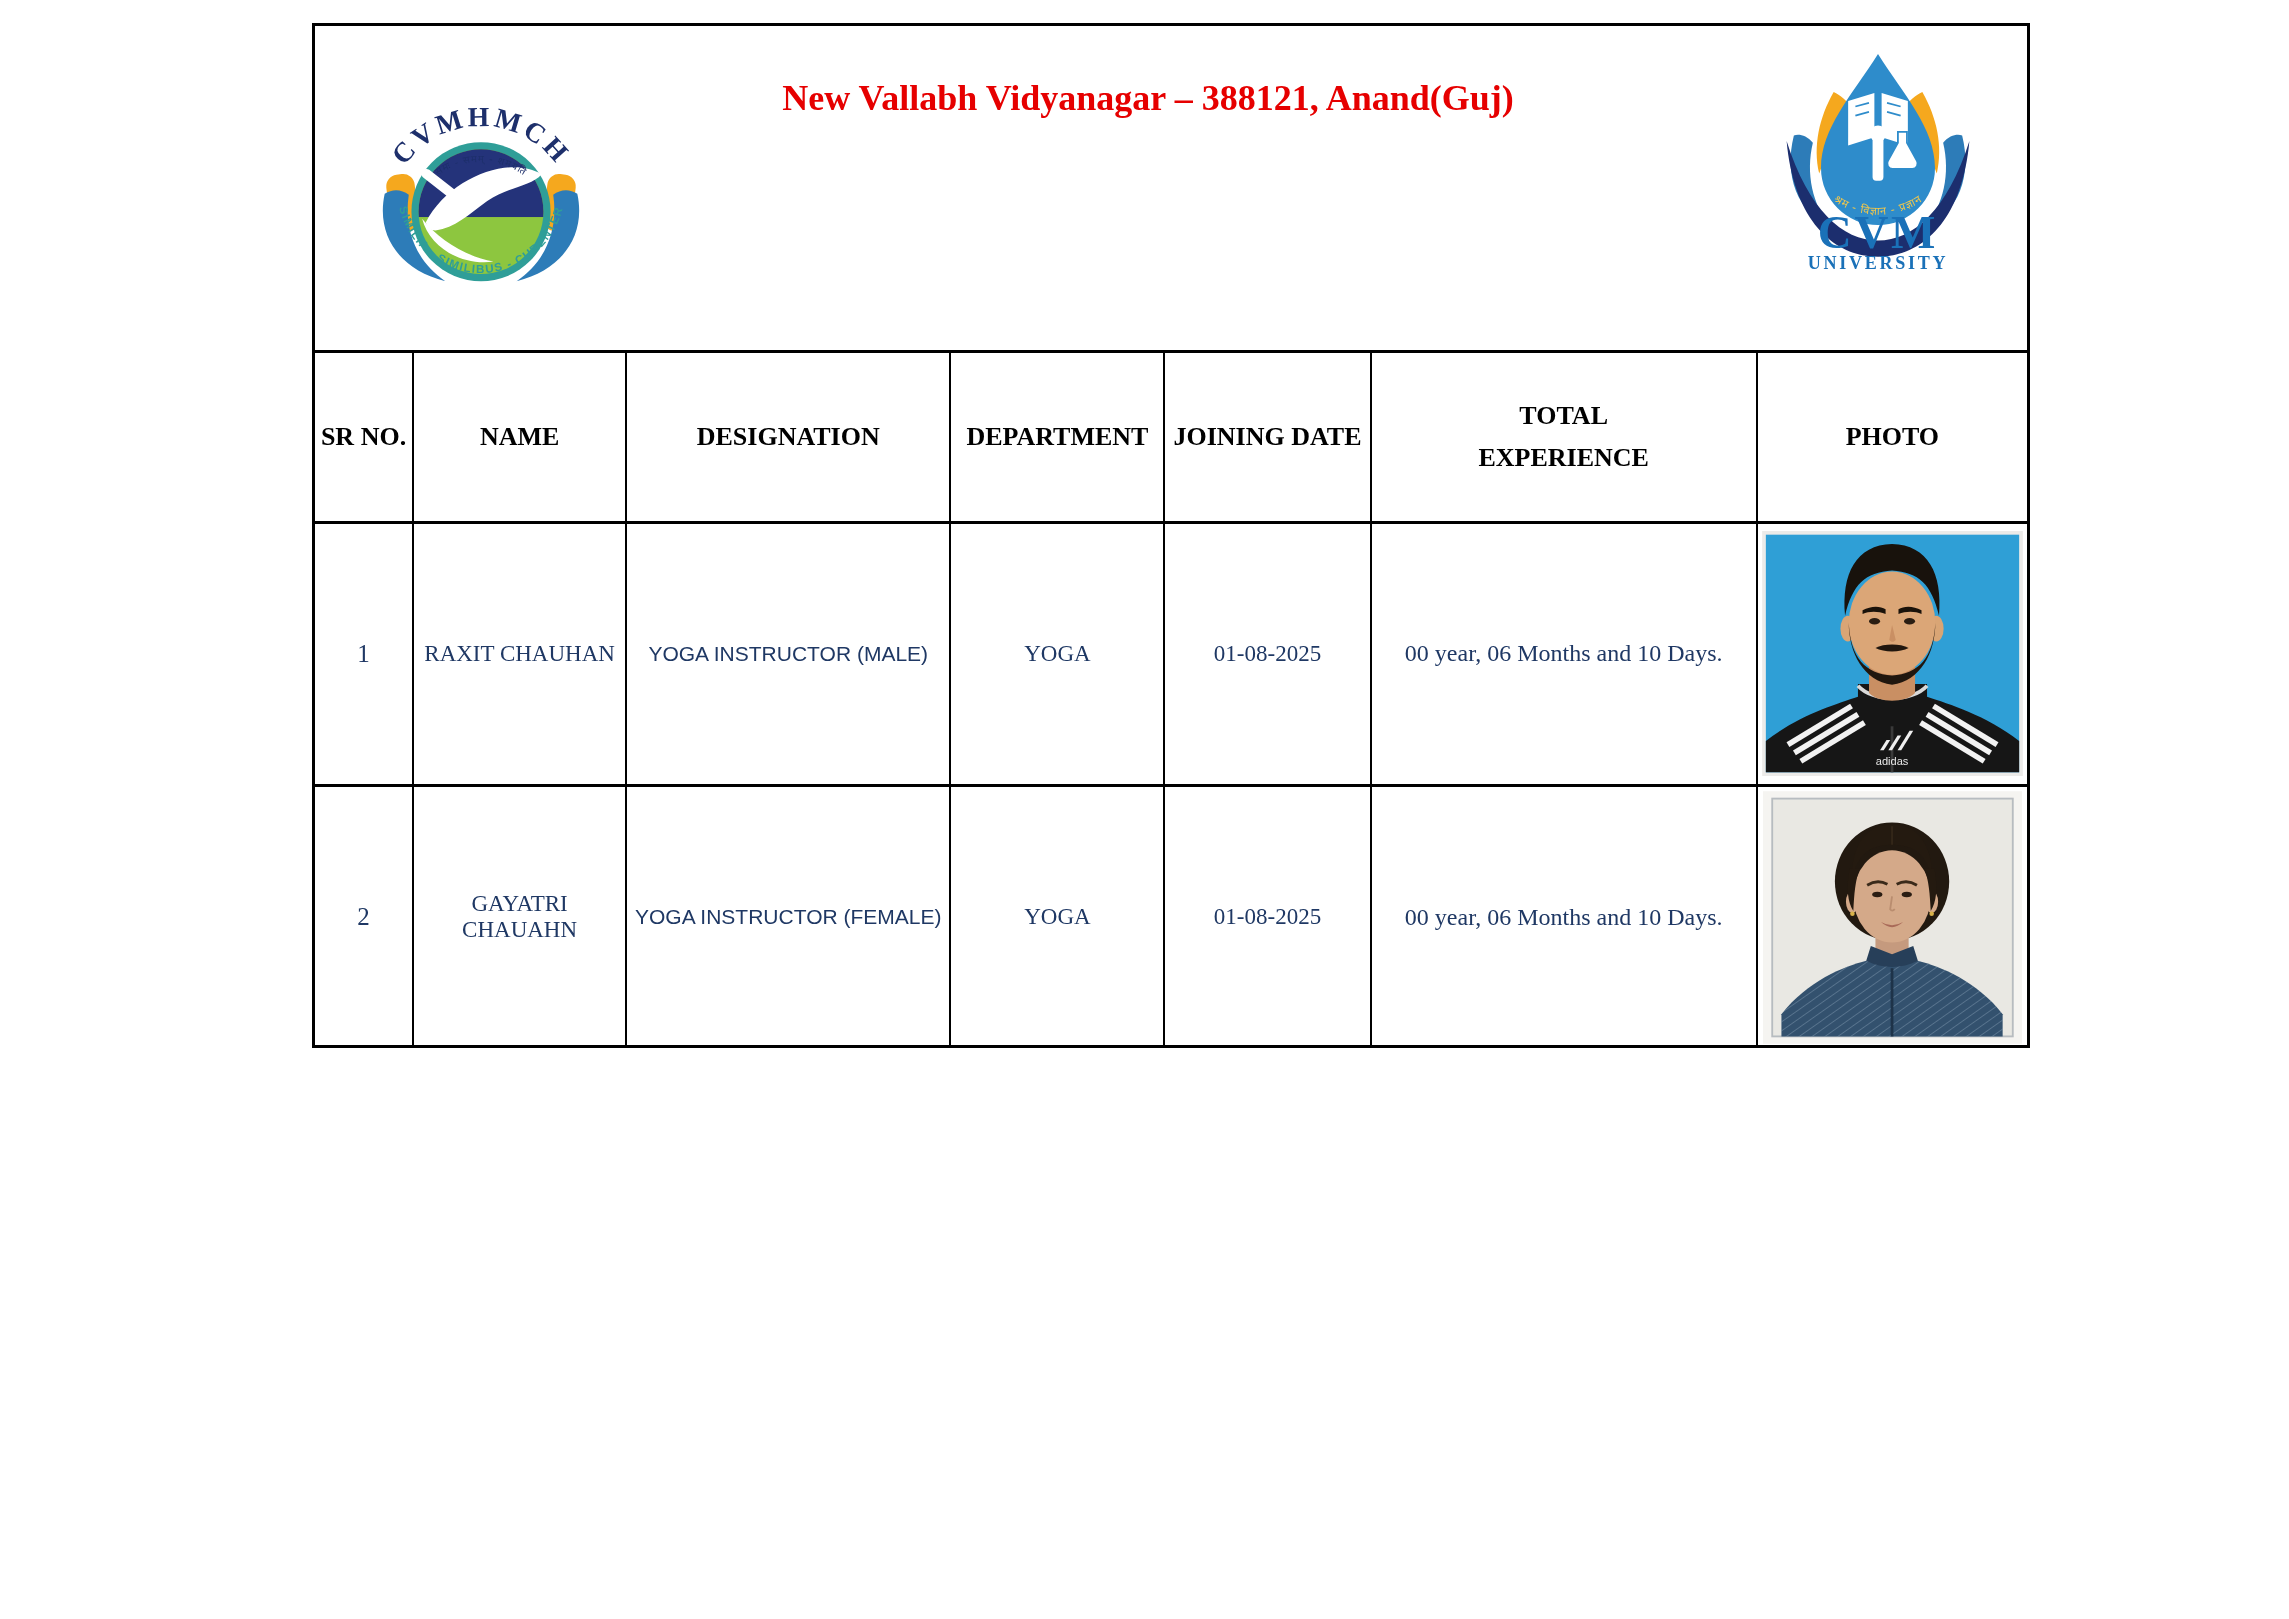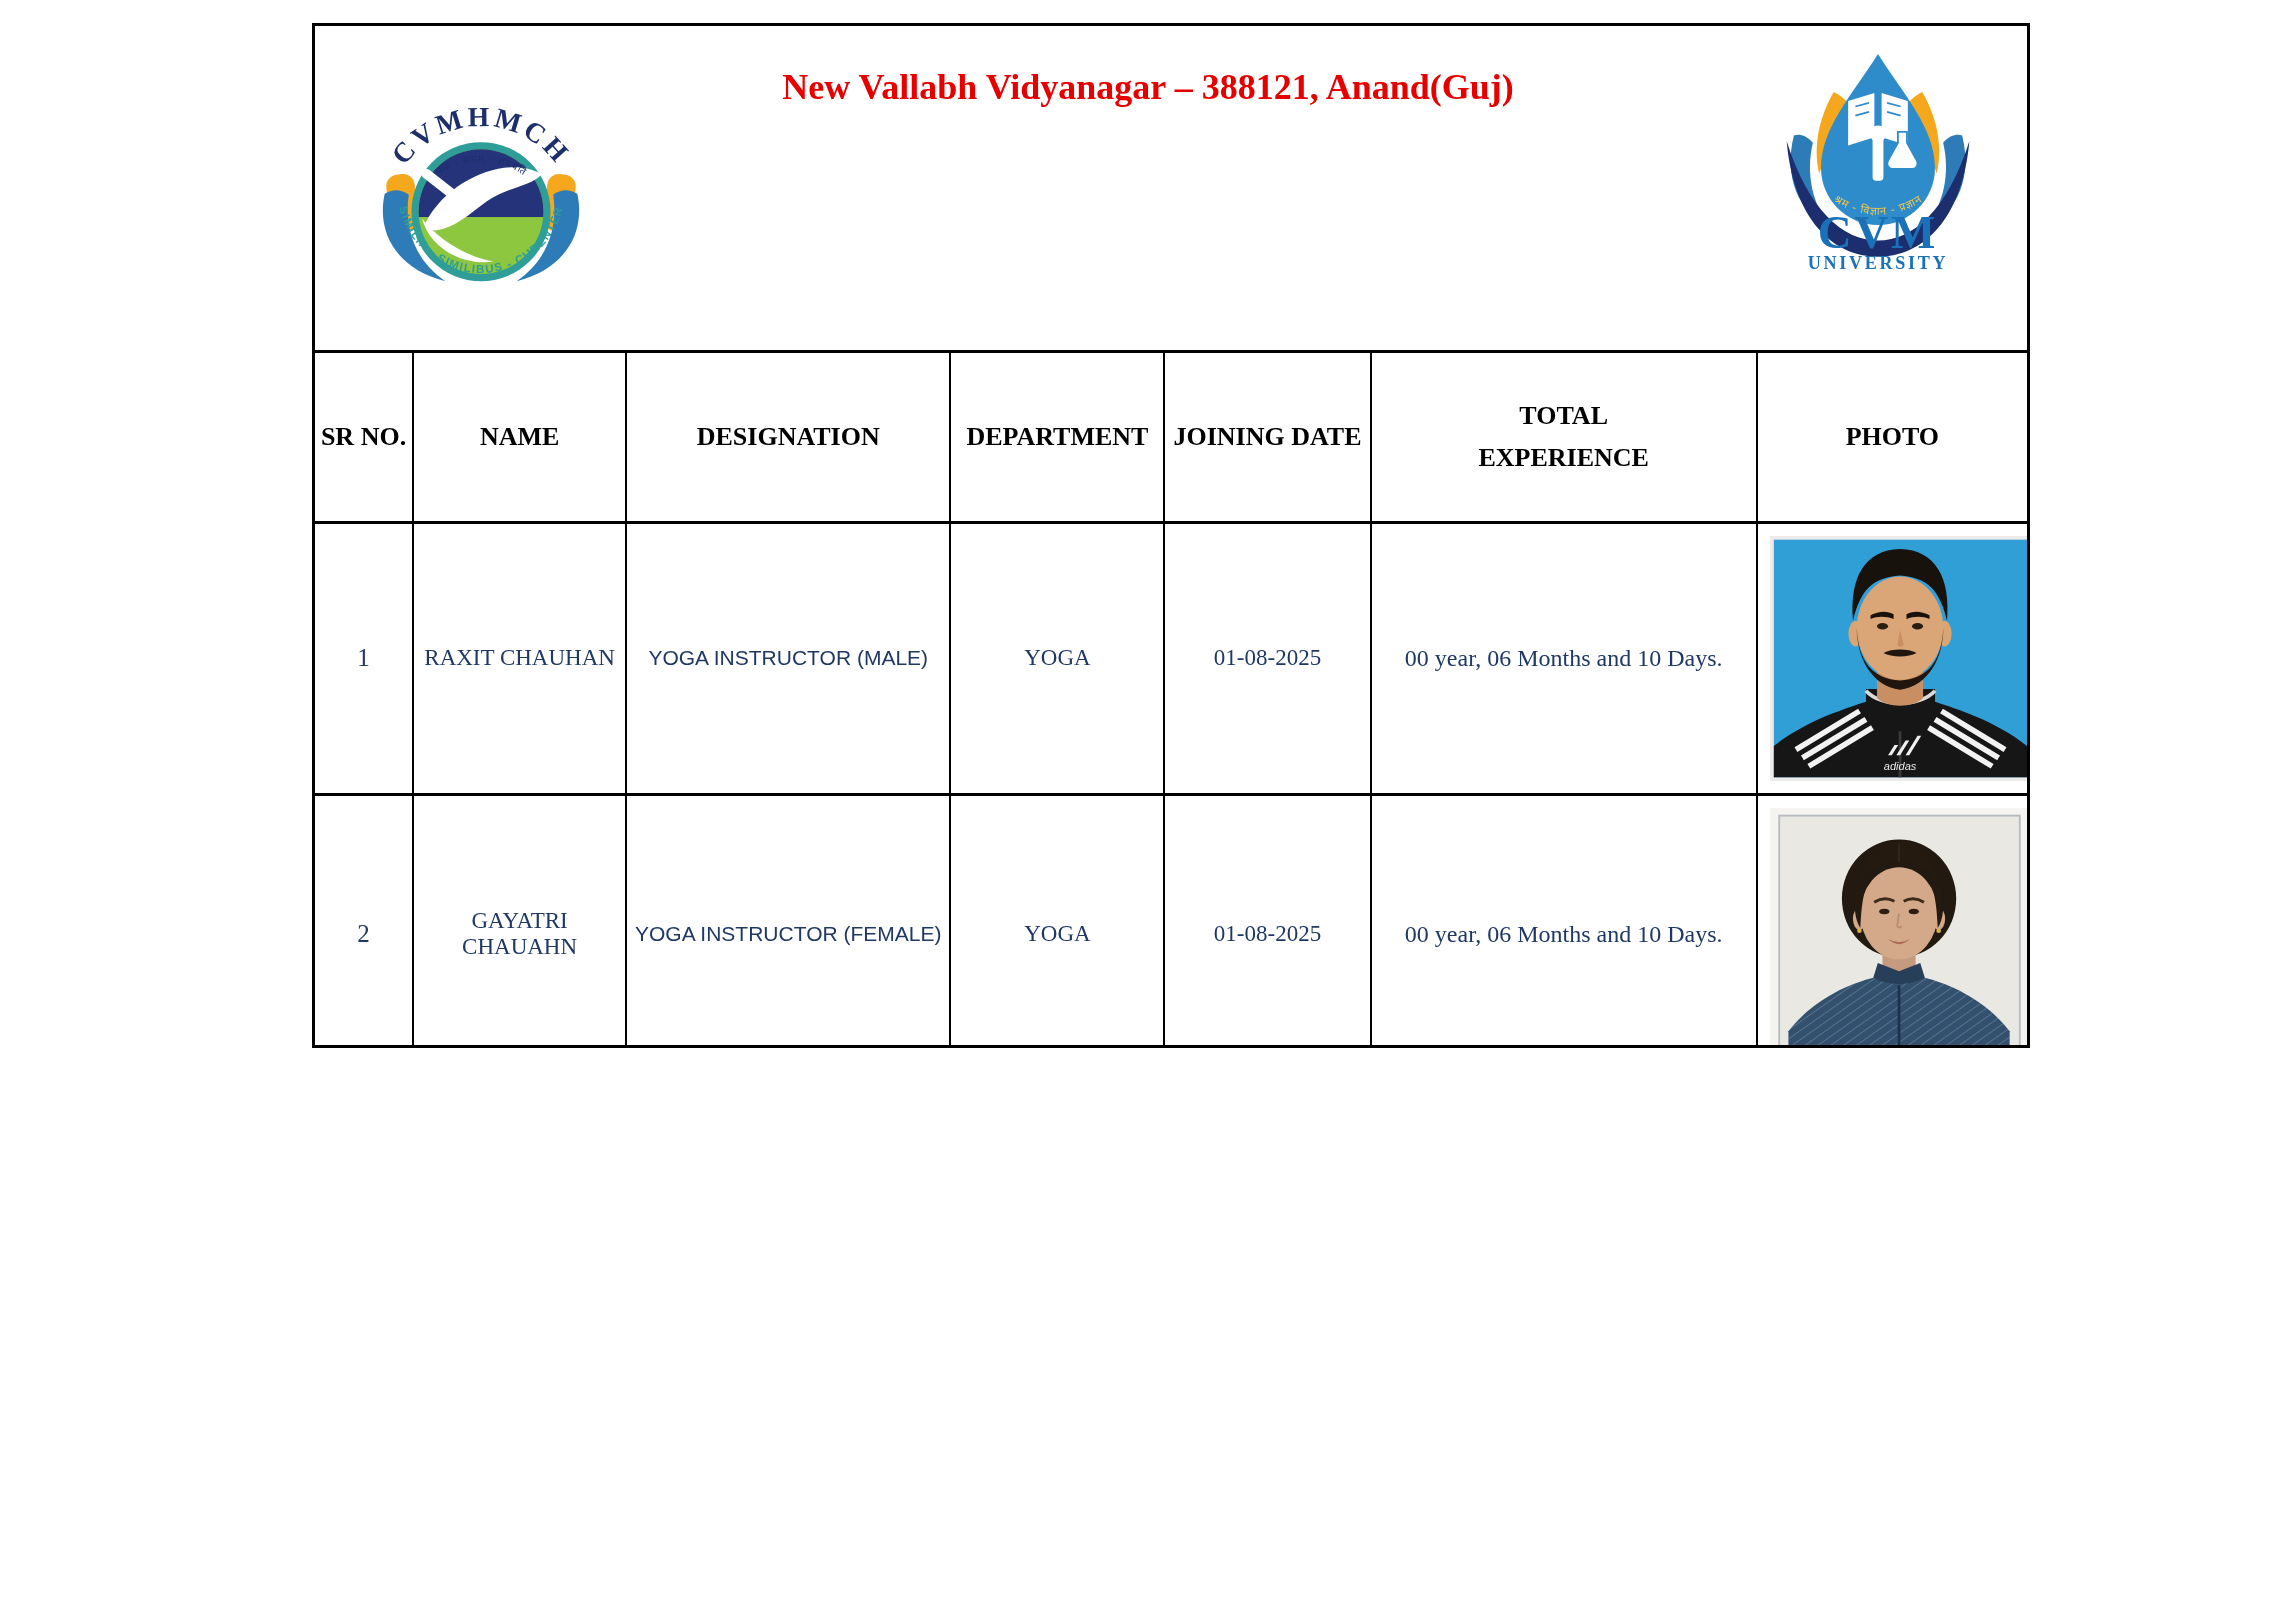--- a/index.html
+++ b/index.html
@@ -6,38 +6,38 @@
   .page{position:relative;width:2290px;height:1620px;background:#ffffff;overflow:hidden;
         font-family:"Liberation Serif","DejaVu Serif",serif;}
   .doc{position:absolute;left:312px;top:23px;width:1718px;height:1025px;
        border:3.7px solid #000;box-sizing:border-box;overflow:hidden;background:#fff;}
   
   .doc-header{position:relative;height:327px;border-bottom:3.7px solid #000;box-sizing:border-box;}
   .titles{position:absolute;left:166px;right:212px;top:35px;text-align:center;}
   .title-line{font-weight:bold;line-height:1.14;}
   .t1{font-size:38px;}
   .t2{font-size:36px;}
-  .t4{margin-top:6px;}
+  .t4{margin-top:17px;}
   .logo-left{position:absolute;left:59px;top:59px;}
   .logo-right{position:absolute;right:54px;top:24px;}
   
   table.staff{width:100%;border-collapse:collapse;table-layout:fixed;}
   .staff th,.staff td{border-right:2.3px solid #000;vertical-align:middle;
         text-align:center;padding:0;box-sizing:border-box;overflow:hidden;}
   .staff th:last-child,.staff td:last-child{border-right:none;}
   .staff tr.hdr th{border-bottom:3.7px solid #000;height:169px;
         font-size:26px;font-weight:bold;color:#000;}
   .staff tr.r1 td{border-bottom:3.7px solid #000;height:263px;}
   .staff tr.r2 td{height:257px;}
   .exp-hdr{max-width:208px;margin:12px auto;line-height:1.6;font-family:Liberation Serif, serif;}
   .cell{color:#1f3864;font-size:23px;}
   .cell-sr{font-size:25px;}
   .cell-desig{font-family:"Liberation Sans","DejaVu Sans",sans-serif;font-size:21px;}
   .cell-exp{text-align:left;padding-left:7.4px;font-size:24px;}
-  td.photo-cell{padding:12px;font-style:italic;}
+  td.photo-cell{padding:4px;}
   .photo-frame{display:block;margin:0 auto;}
 </style>
 </head>
 <body>
 
 <div class="page">
   <div class="doc">
 
     <div class="doc-header">
 

